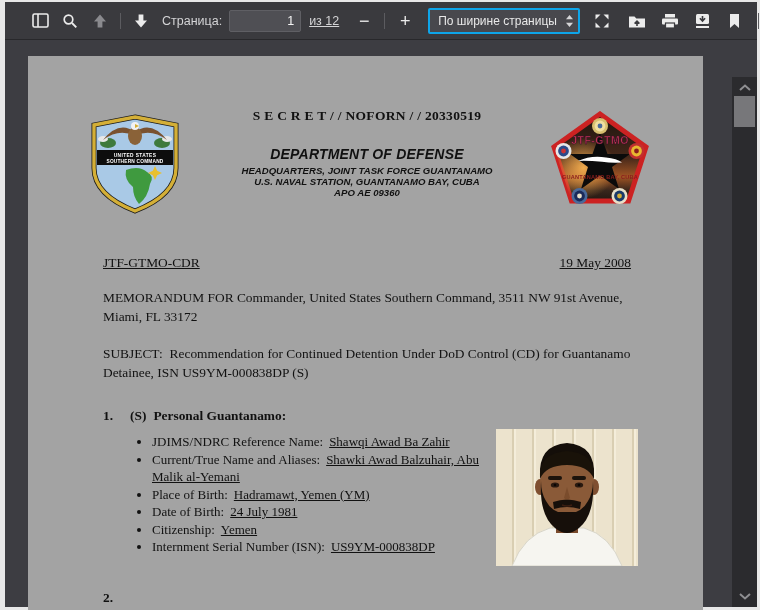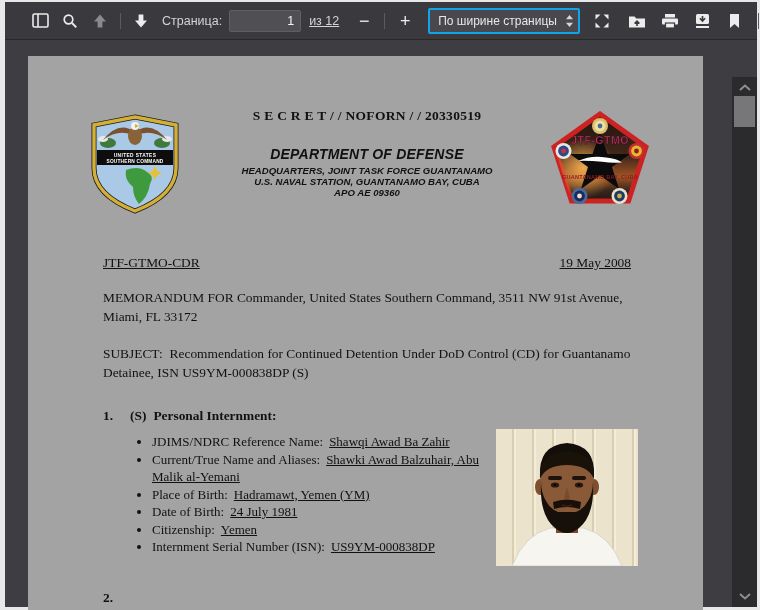--- a/index.html
+++ b/index.html
@@ -213,21 +213,21 @@
         </div>
 
         <p class="para">MEMORANDUM FOR Commander, United States Southern Command, 3511 NW 91st Avenue, Miami, FL 33172</p>
 
         <p class="para subject" style="max-width:528px;">
           <span class="subject-label">SUBJECT:</span><span>Recommendation for Continued Detention Under DoD Control (CD) for Guantanamo Detainee, ISN US9YM-000838DP (S)</span>
         </p>
 
 
         <div class="sec">
-          <span class="sn">1.</span><span class="sb">(S)</span><span class="sb">Personal Internment:</span>
+          <span class="sn">1.</span><span class="sb">(S)</span><span class="sb">Personal Guantanamo:</span>
         </div>
 
         <div class="info-wrap">
           <ul class="bullets">
             <li><span>JDIMS/NDRC Reference Name:</span><span class="u">Shawqi Awad Ba Zahir</span></li>
             <li><span>Current/True Name and Aliases:</span><span class="u">Shawki Awad Balzuhair, Abu Malik al-Yemani</span></li>
             <li><span>Place of Birth:</span><span class="u">Hadramawt, Yemen (YM)</span></li>
             <li><span>Date of Birth:</span><span class="u">24 July 1981</span></li>
             <li><span>Citizenship:</span><span class="u">Yemen</span></li>
             <li><span>Internment Serial Number (ISN):</span><span class="u">US9YM-000838DP</span></li>

